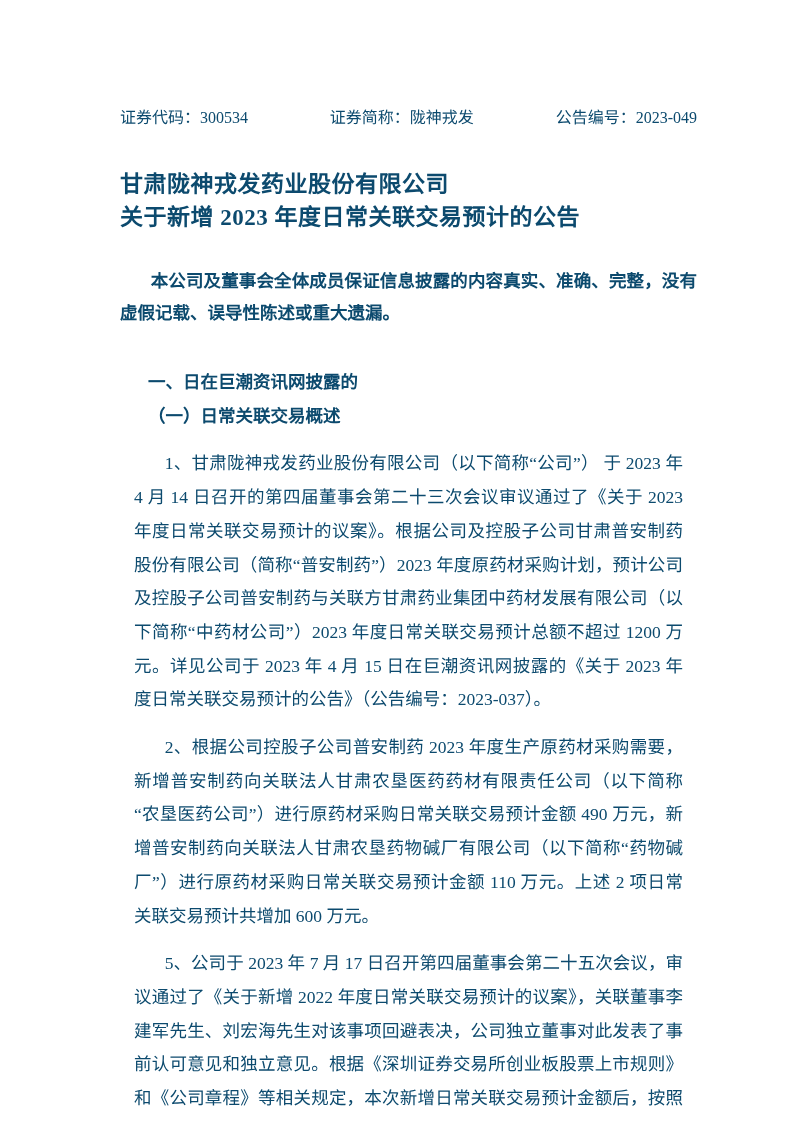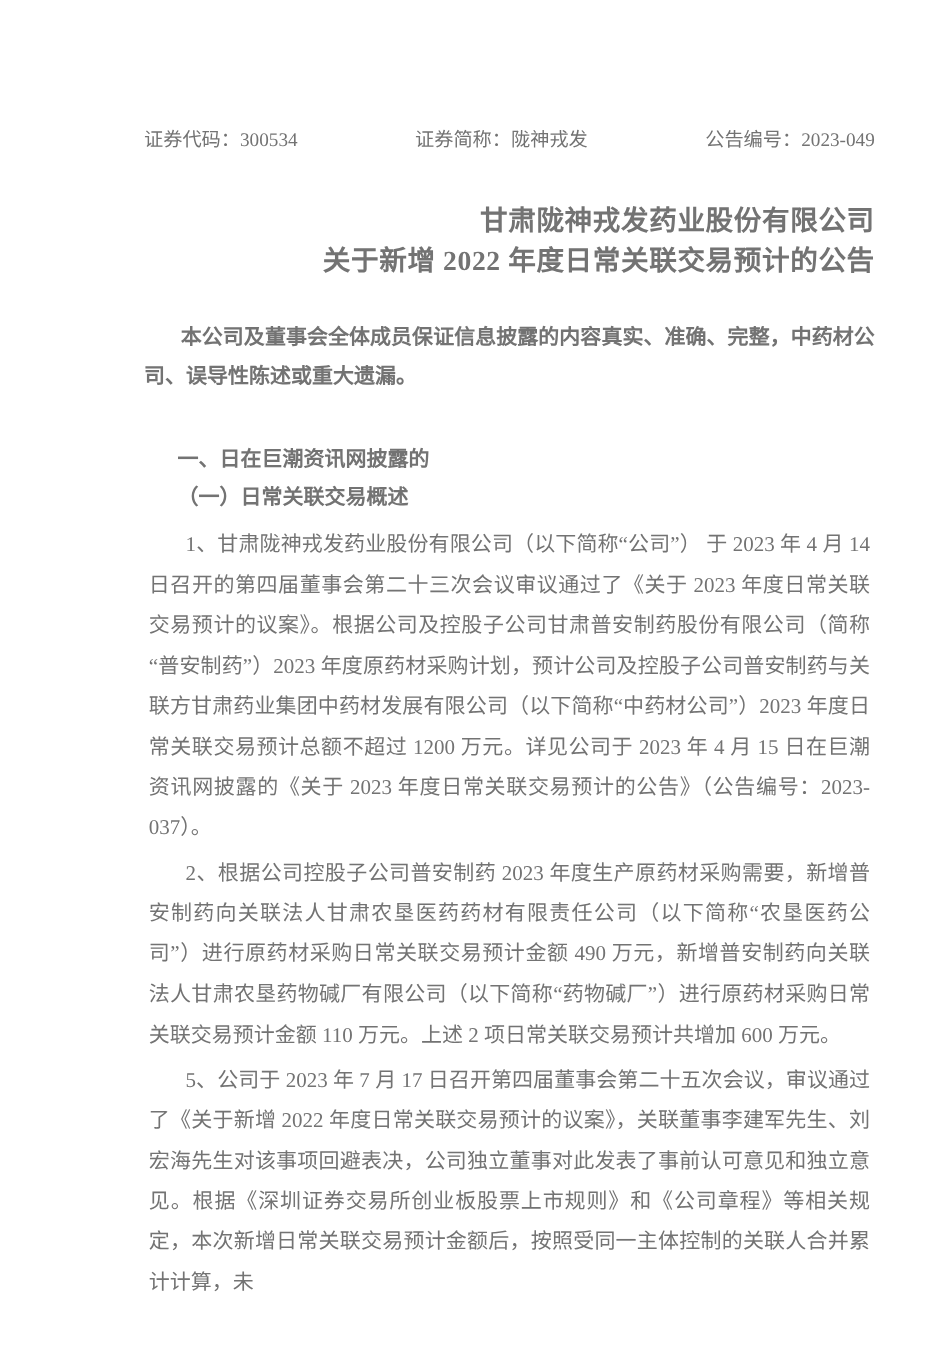--- a/index.html
+++ b/index.html
@@ -6,36 +6,36 @@
     margin: 0;
     padding: 0;
     background: #ffffff;
   }
   .page {
     position: relative;
     width: 793px;
     height: 1122px;
     box-sizing: border-box;
     background: #ffffff;
-    color: #737373;
+    color: #0c4a6e;
     font-family: "Liberation Serif", "DejaVu Serif", serif;
-    padding: 107px 64px 0 120px;
+    padding: 107px 96px 0 120px;
     overflow: hidden;
   }
   .doc-header {
     display: flex;
     justify-content: space-between;
     align-items: baseline;
     font-size: 16px;
     line-height: 21px;
     white-space: nowrap;
   }
   .doc-title {
     margin-top: 40px;
-    text-align: right;
+    text-align: left;
     font-size: 23px;
     font-weight: bold;
     line-height: 33px;
     letter-spacing: 0.5px;
   }
   .declaration {
     margin-top: 32px;
     font-size: 17.5px;
     font-weight: bold;
     line-height: 31.5px;
@@ -48,47 +48,46 @@
     font-weight: bold;
     line-height: 33.7px;
     text-indent: 1.6em;
   }
   .subsection-heading {
     margin-top: 0;
     font-size: 17.5px;
     font-weight: bold;
     line-height: 33.7px;
     text-indent: 1.6em;
-    font-family: Liberation Mono, monospace;
   }
   .body-paragraph {
-    margin: 4px;
+    margin: 14px;
     font-size: 17.5px;
     line-height: 33.7px;
     text-indent: 1.75em;
     text-align: justify;
   }
 </style>
 </head>
 <body>
 
 <div class="page">
 
   <div class="doc-header">
     <span>证券代码：300534</span>
     <span>证券简称：陇神戎发</span>
     <span>公告编号：2023-049</span>
   </div>
 
   <div class="doc-title">
     <div>甘肃陇神戎发药业股份有限公司</div>
-    <div>关于新增 2022 年度日常关联交易预计的公告</div>
+    <div>关于新增 2023 年度日常关联交易预计的公告</div>
   </div>
 
-  <p class="declaration">本公司及董事会全体成员保证信息披露的内容真实、准确、完整，中药材公司、误导性陈述或重大遗漏。</p>
+  <p class="declaration">本公司及董事会全体成员保证信息披露的内容真实、准确、完整，没有虚假记载、误导性陈述或重大遗漏。</p>
 
   <div class="section-heading">一、日在巨潮资讯网披露的</div>
 
   <div class="subsection-heading">（一）日常关联交易概述</div>
 
   <p class="body-paragraph">1、甘肃陇神戎发药业股份有限公司（以下简称“公司”） 于 2023 年 4 月 14 日召开的第四届董事会第二十三次会议审议通过了《关于 2023 年度日常关联交易预计的议案》。根据公司及控股子公司甘肃普安制药股份有限公司（简称“普安制药”）2023 年度原药材采购计划，预计公司及控股子公司普安制药与关联方甘肃药业集团中药材发展有限公司（以下简称“中药材公司”）2023 年度日常关联交易预计总额不超过 1200 万元。详见公司于 2023 年 4 月 15 日在巨潮资讯网披露的《关于 2023 年度日常关联交易预计的公告》（公告编号：2023-037）。</p>
   <p class="body-paragraph">2、根据公司控股子公司普安制药 2023 年度生产原药材采购需要，新增普安制药向关联法人甘肃农垦医药药材有限责任公司（以下简称“农垦医药公司”）进行原药材采购日常关联交易预计金额 490 万元，新增普安制药向关联法人甘肃农垦药物碱厂有限公司（以下简称“药物碱厂”）进行原药材采购日常关联交易预计金额 110 万元。上述 2 项日常关联交易预计共增加 600 万元。</p>
   <p class="body-paragraph">5、公司于 2023 年 7 月 17 日召开第四届董事会第二十五次会议，审议通过了《关于新增 2022 年度日常关联交易预计的议案》，关联董事李建军先生、刘宏海先生对该事项回避表决，公司独立董事对此发表了事前认可意见和独立意见。根据《深圳证券交易所创业板股票上市规则》和《公司章程》等相关规定，本次新增日常关联交易预计金额后，按照受同一主体控制的关联人合并累计计算，未</p>
 
 </div>

